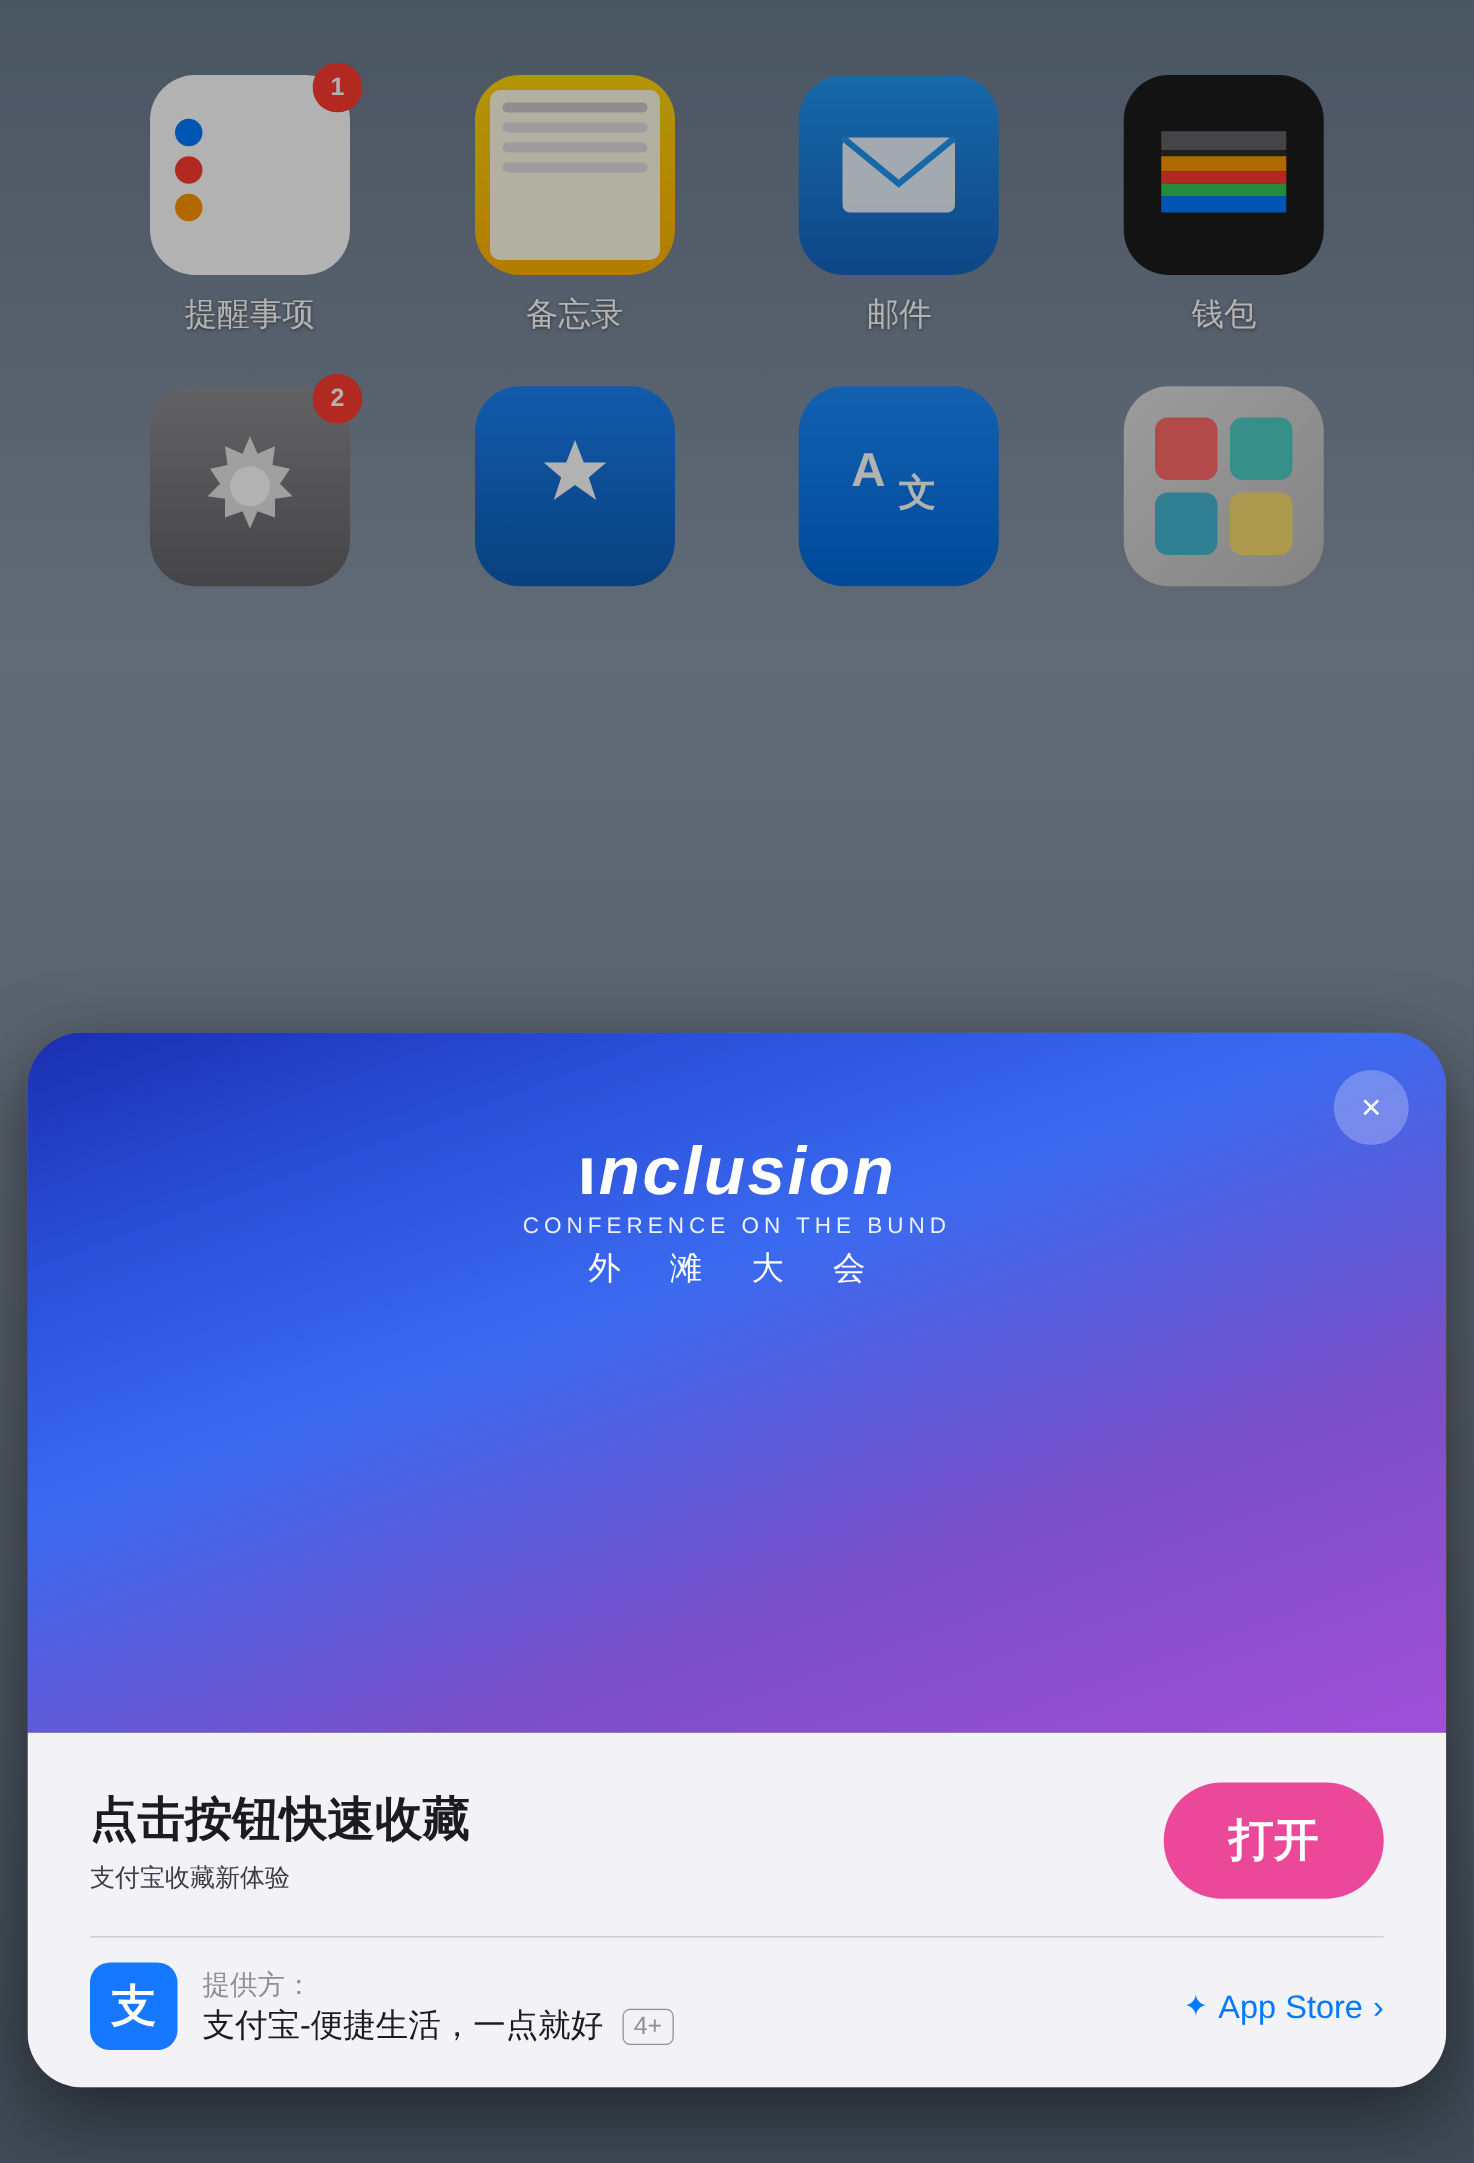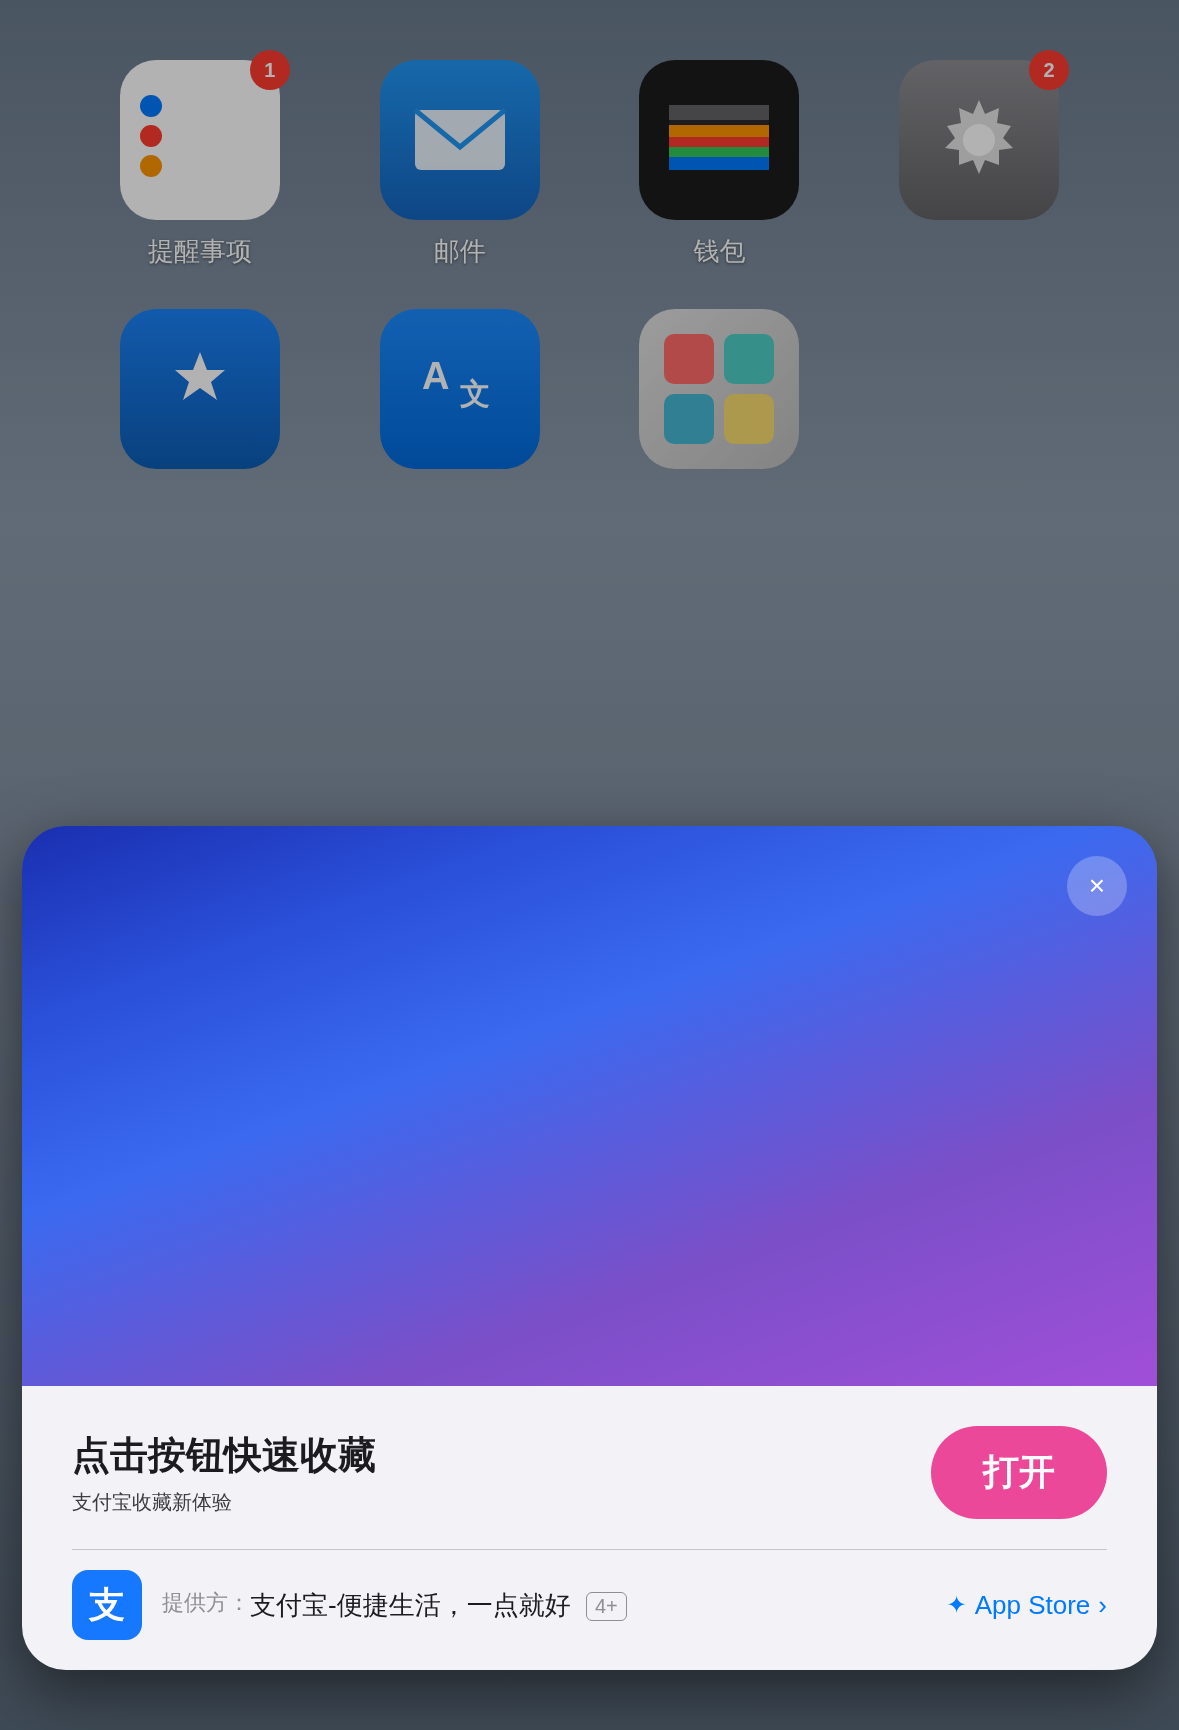--- a/index.html
+++ b/index.html
@@ -320,21 +320,21 @@
     }
 
     .alipay-logo {
       color: white;
       font-size: 36px;
       font-weight: 700;
     }
 
     .provider-text {
       display: flex;
-      flex-direction: row;
+      flex-direction: column;
     }
 
     .provider-label {
       font-size: 22px;
       color: #8e8e93;
     }
 
     .provider-name {
       font-size: 26px;
       color: #1c1c1e;
@@ -380,20 +380,33 @@
         <div class="app-icon icon-reminders">
           <div class="dot dot-1"></div>
           <div class="dot dot-2"></div>
           <div class="dot dot-3"></div>
         </div>
         <div class="badge">1</div>
       </div>
       <span class="app-label">提醒事项</span>
     </div>
 
+    <div class="app-item">
+      <div class="app-icon-wrapper">
+        <div class="app-icon icon-notes">
+          <div class="lined-paper">
+            <div class="line"></div>
+            <div class="line"></div>
+            <div class="line"></div>
+            <div class="line"></div>
+          </div>
+        </div>
+      </div>
+      <span class="app-label">备忘录</span>
+    </div>
 
     <div class="app-item">
       <div class="app-icon-wrapper">
         <div class="app-icon icon-mail">
           <svg width="100" height="70" viewBox="0 0 100 70" fill="none">
             <rect x="5" y="5" width="90" height="60" rx="6" fill="white" opacity="0.9"></rect>
             <polyline points="5,5 50,42 95,5" stroke="#2196f3" stroke-width="5" fill="none"></polyline>
           </svg>
         </div>
       </div>
@@ -469,20 +482,27 @@
 <div class="overlay-backdrop"></div>
 
 <div class="modal-card">
 
   <div class="modal-banner">
 
     <button class="close-button">
       <span class="close-icon">×</span>
     </button>
 
+    <div class="inclusion-logo">
+      <div class="inclusion-title">
+        <span class="m-icon">ı</span>nclusion
+      </div>
+      <div class="inclusion-subtitle">CONFERENCE ON THE BUND</div>
+      <div class="inclusion-chinese">外  滩  大  会</div>
+    </div>
 
 
   </div>
 
   <div class="modal-bottom">
 
     <div class="modal-action-row">
       <div class="modal-action-text">
         <h2>点击按钮快速收藏</h2>
         <p>支付宝收藏新体验</p>

